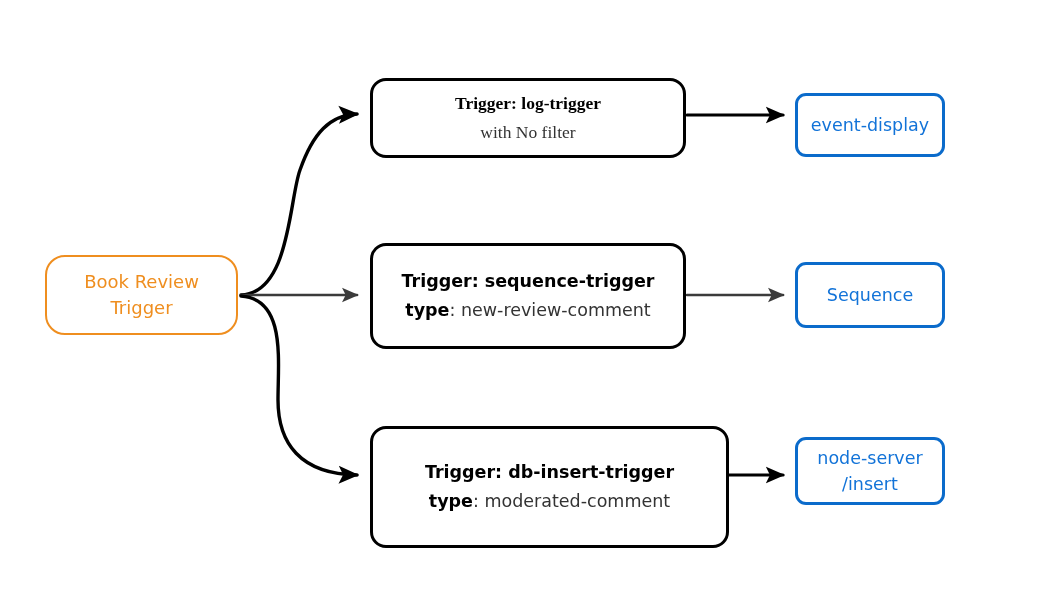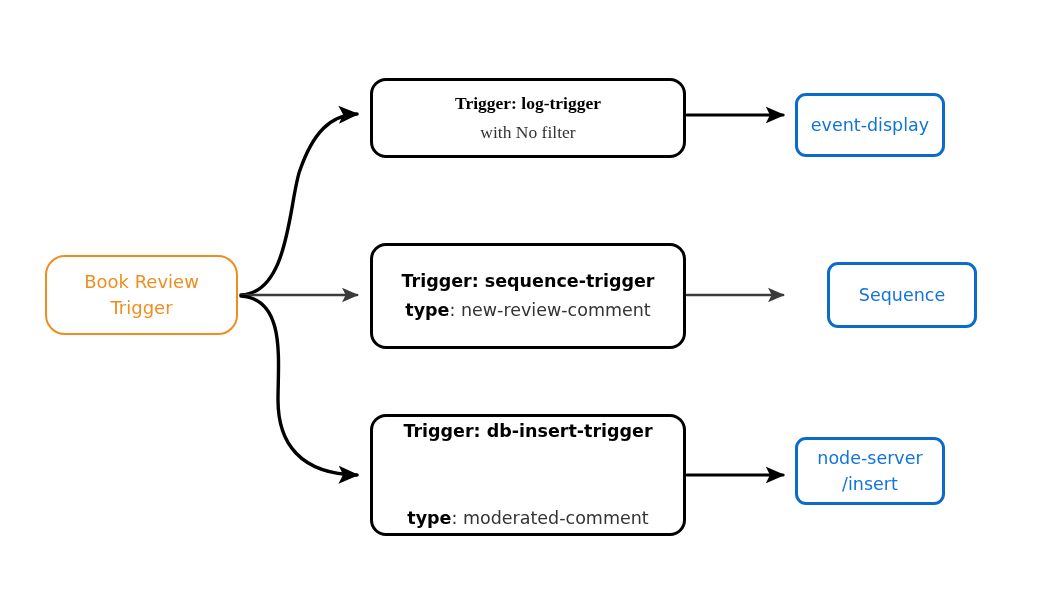--- a/index.html
+++ b/index.html
@@ -52,31 +52,31 @@
     border: 3px solid #000000;
     border-radius: 16px;
     color: #333333;
     font-size: 17.5px;
     line-height: 1.68;
   }
   .node-trigger .line { white-space: nowrap; }
   .node-trigger b { color: #000000; font-weight: bold; }
   .trigger-1 { left: 370px; top: 78px;  width: 316px; height: 80px; font-family: Liberation Serif, serif; }
   .trigger-2 { left: 370px; top: 243px; width: 316px; height: 106px; }
-  .trigger-3 { left: 370px; top: 414px; width: 316px; height: 122px; justify-content: space-between; }
+  .trigger-3 { left: 370px; top: 426px; width: 359px; height: 122px; }
 
   .node-endpoint {
     border: 3px solid #0b6bcb;
     border-radius: 11px;
     color: #1273d8;
     font-size: 17.5px;
     line-height: 1.5;
   }
   .endpoint-1 { left: 795px; top: 84px;  width: 150px; height: 64px; margin-top: 9px; }
-  .endpoint-2 { left: 795px; top: 262px; width: 150px; height: 66px; margin-left: 32px; }
+  .endpoint-2 { left: 795px; top: 262px; width: 150px; height: 66px; }
   .endpoint-3 { left: 795px; top: 437px; width: 150px; height: 68px; }
 </style>
 </head>
 <body>
 
 <div id="canvas">
 
   <svg class="edge-layer" viewBox="0 0 1043 613" width="1043" height="613" xmlns="http://www.w3.org/2000/svg">
     <defs>
       <marker id="arrow-black" viewBox="0 0 10 10" refX="9" refY="5" markerWidth="6" markerHeight="6" orient="auto-start-reverse">

